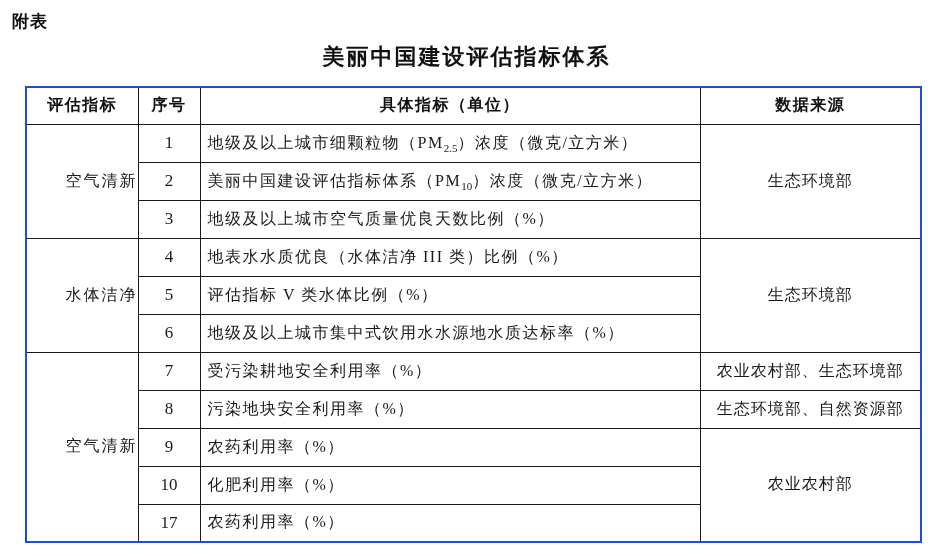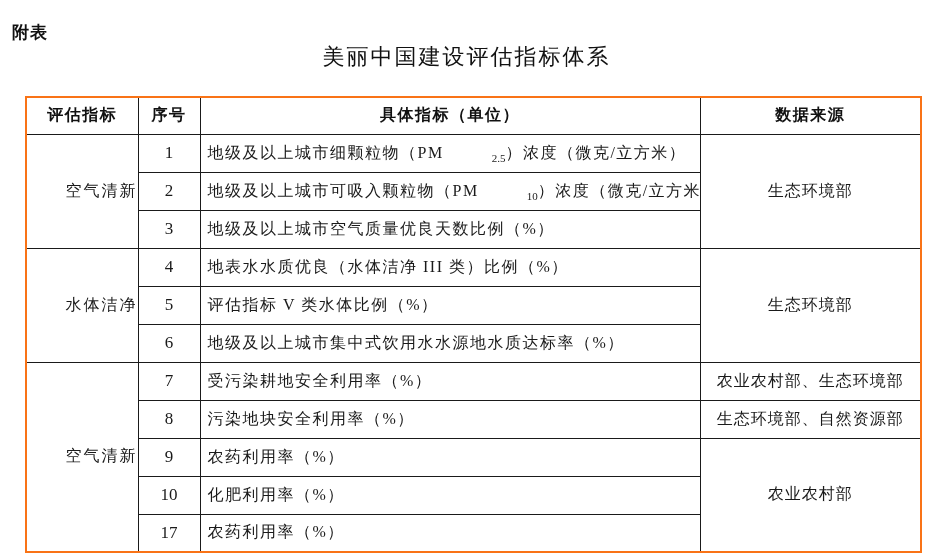--- a/index.html
+++ b/index.html
@@ -15,42 +15,41 @@
   }
   .note {
     position: absolute;
     left: 12px;
     top: 10px;
     font-family: "Liberation Sans", sans-serif;
     font-weight: bold;
     font-size: 17px;
     letter-spacing: 1px;
     color: #111111;
-    margin-top: 11px;
   }
   .title {
     position: absolute;
     left: 0;
     top: 42px;
     width: 100%;
     text-align: center;
     font-family: "Liberation Sans", sans-serif;
-    font-weight: normal;
+    font-weight: bold;
     font-size: 22px;
     letter-spacing: 2px;
     color: #111111;
   }
   table.indicator-table {
     position: absolute;
     left: 25px;
-    top: 96px;
+    top: 86px;
     width: 895px;
     border-collapse: collapse;
     table-layout: fixed;
-    border: 2px solid #f97316;
+    border: 2px solid #1d4ed8;
   }
   .indicator-table th,
   .indicator-table td {
     border: 1px solid #1a1a1a;
     overflow: hidden;
     white-space: nowrap;
   }
   .indicator-table th {
     height: 37px;
     font-family: "Liberation Sans", sans-serif;
@@ -82,21 +81,20 @@
     letter-spacing: 1.5px;
   }
   td.src {
     text-align: center;
     letter-spacing: 1px;
   }
   td.ind sub {
     font-size: 11px;
     letter-spacing: 0;
     line-height: 0;
-    margin-left: 48px;
   }
 </style>
 </head>
 <body>
 
 <div class="page">
 
   <div class="note">附表</div>
 
   <div class="title">美丽中国建设评估指标体系</div>
@@ -119,21 +117,21 @@
     <tbody>
 
       <tr>
         <td class="cat" rowspan="3">空气清新</td>
         <td class="no">1</td>
         <td class="ind"><span>地级及以上城市细颗粒物（PM</span><sub>2.5</sub><span>）浓度（微克/立方米）</span></td>
         <td class="src" rowspan="3">生态环境部</td>
       </tr>
       <tr>
         <td class="no">2</td>
-        <td class="ind"><span>地级及以上城市可吸入颗粒物（PM</span><sub>10</sub><span>）浓度（微克/立方米）</span></td>
+        <td class="ind"><span>美丽中国建设评估指标体系（PM</span><sub>10</sub><span>）浓度（微克/立方米）</span></td>
       </tr>
       <tr>
         <td class="no">3</td>
         <td class="ind"><span>地级及以上城市空气质量优良天数比例（%）</span></td>
       </tr>
 
       <tr>
         <td class="cat" rowspan="3">水体洁净</td>
         <td class="no">4</td>
         <td class="ind"><span>地表水水质优良（水体洁净 III 类）比例（%）</span></td>

